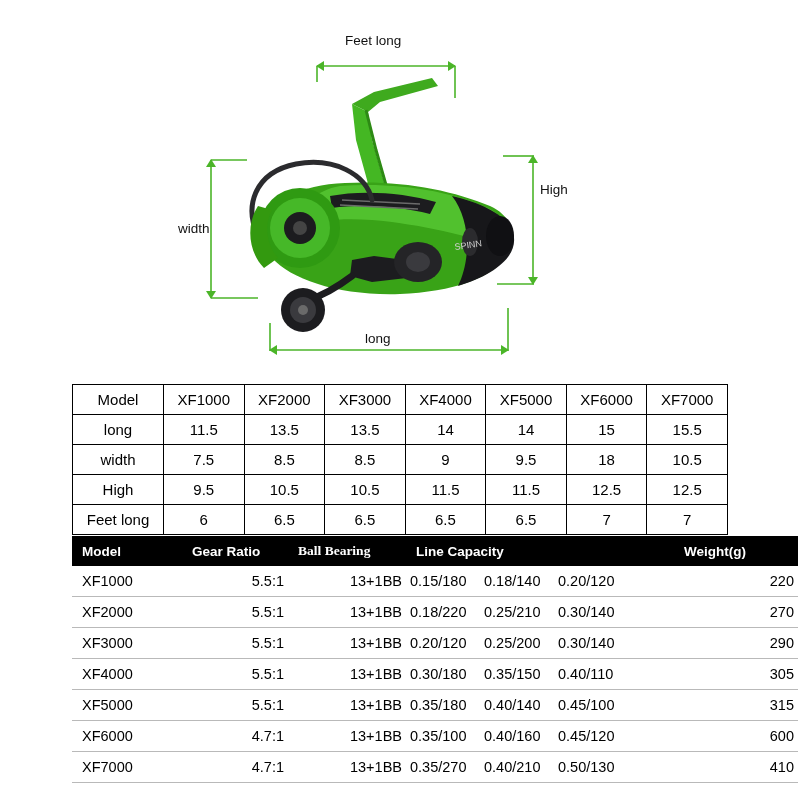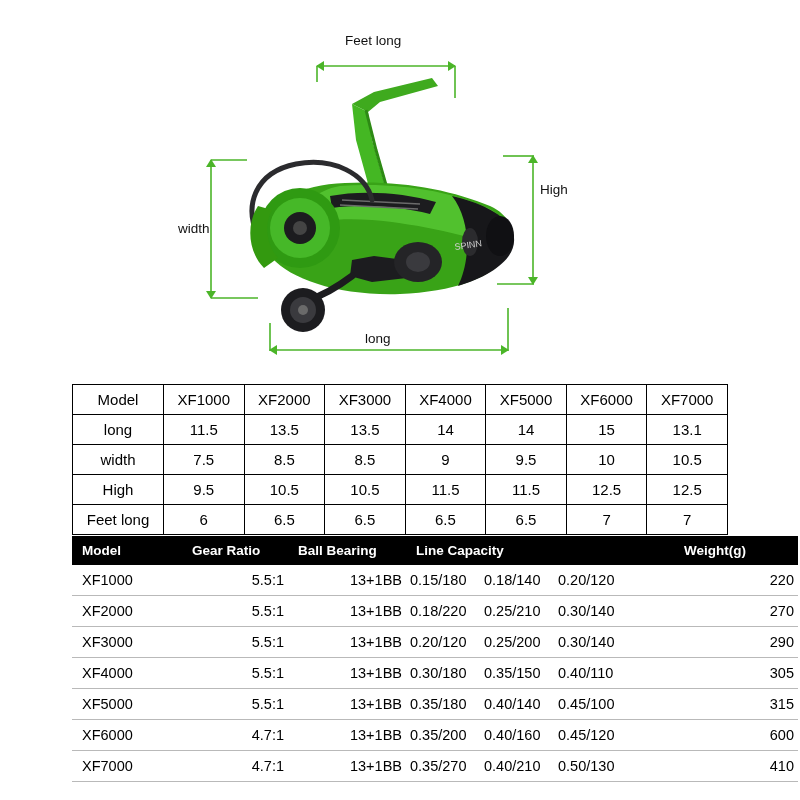--- a/index.html
+++ b/index.html
@@ -106,21 +106,21 @@
   table.spec-table tr:last-child td {
     border-bottom: 1px solid #b9b9b9;
   }
   .lc-group {
     display: inline-block;
     width: 74px;
     text-align: left;
   }
   .c-model  { width: 96px; }
   .c-gear   { width: 92px; }
-  .c-bb     { width: 104px; }
+  .c-bb     { width: 104px; font-family: Liberation Serif, serif; }
   .c-lc     { width: 254px; }
   .c-weight { width: 110px; }
 </style>
 </head>
 <body>
 
 <div class="page">
 
   <div class="diagram">
     <svg width="800" height="375" viewBox="0 0 800 375">
@@ -219,30 +219,30 @@
           <td>XF7000</td>
         </tr>
         <tr>
           <td class="rowhead">long</td>
           <td>11.5</td>
           <td>13.5</td>
           <td>13.5</td>
           <td>14</td>
           <td>14</td>
           <td>15</td>
-          <td>13.1</td>
+          <td>15.5</td>
         </tr>
         <tr>
           <td class="rowhead">width</td>
           <td>7.5</td>
           <td>8.5</td>
           <td>8.5</td>
           <td>9</td>
           <td>9.5</td>
-          <td>10</td>
+          <td>18</td>
           <td>10.5</td>
         </tr>
         <tr>
           <td class="rowhead">High</td>
           <td>9.5</td>
           <td>10.5</td>
           <td>10.5</td>
           <td>11.5</td>
           <td>11.5</td>
           <td>12.5</td>
@@ -317,21 +317,21 @@
           <td class="lc-cell">
             <span class="lc-group">0.35/180</span><span class="lc-group">0.40/140</span><span class="lc-group">0.45/100</span>
           </td>
           <td>315</td>
         </tr>
         <tr>
           <td class="model-cell">XF6000</td>
           <td>4.7:1</td>
           <td>13+1BB</td>
           <td class="lc-cell">
-            <span class="lc-group">0.35/200</span><span class="lc-group">0.40/160</span><span class="lc-group">0.45/120</span>
+            <span class="lc-group">0.35/100</span><span class="lc-group">0.40/160</span><span class="lc-group">0.45/120</span>
           </td>
           <td>600</td>
         </tr>
         <tr>
           <td class="model-cell">XF7000</td>
           <td>4.7:1</td>
           <td>13+1BB</td>
           <td class="lc-cell">
             <span class="lc-group">0.35/270</span><span class="lc-group">0.40/210</span><span class="lc-group">0.50/130</span>
           </td>

